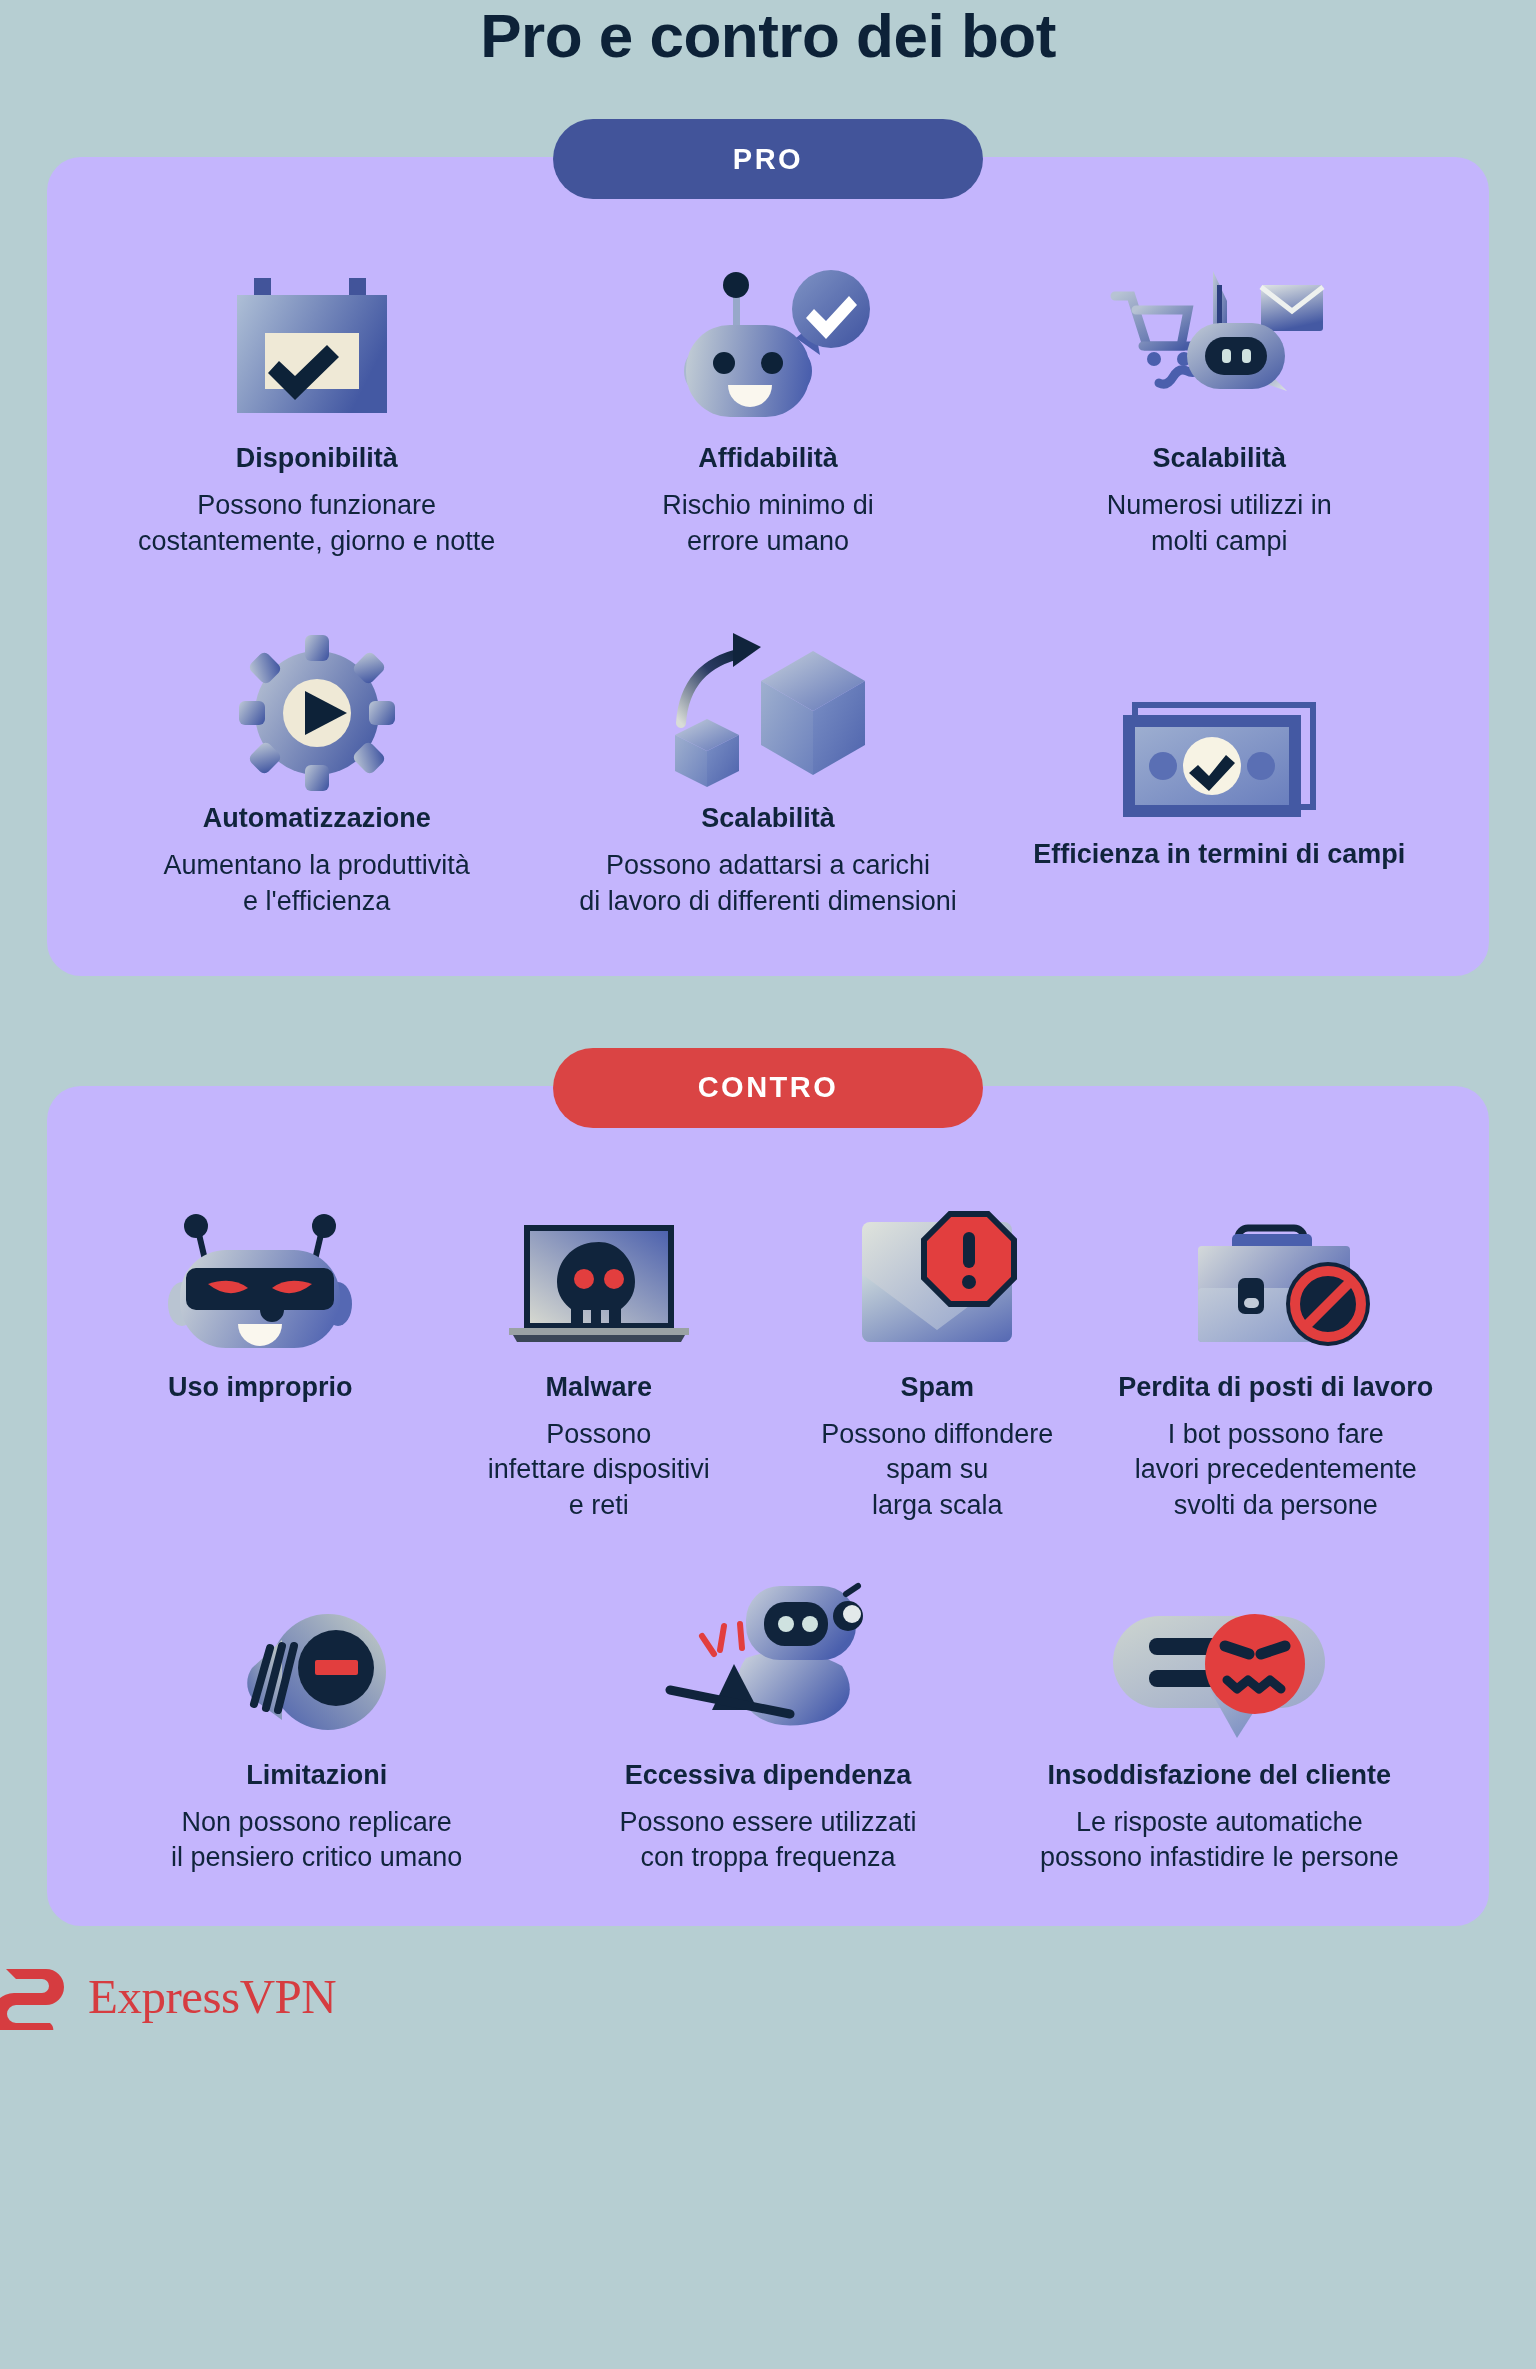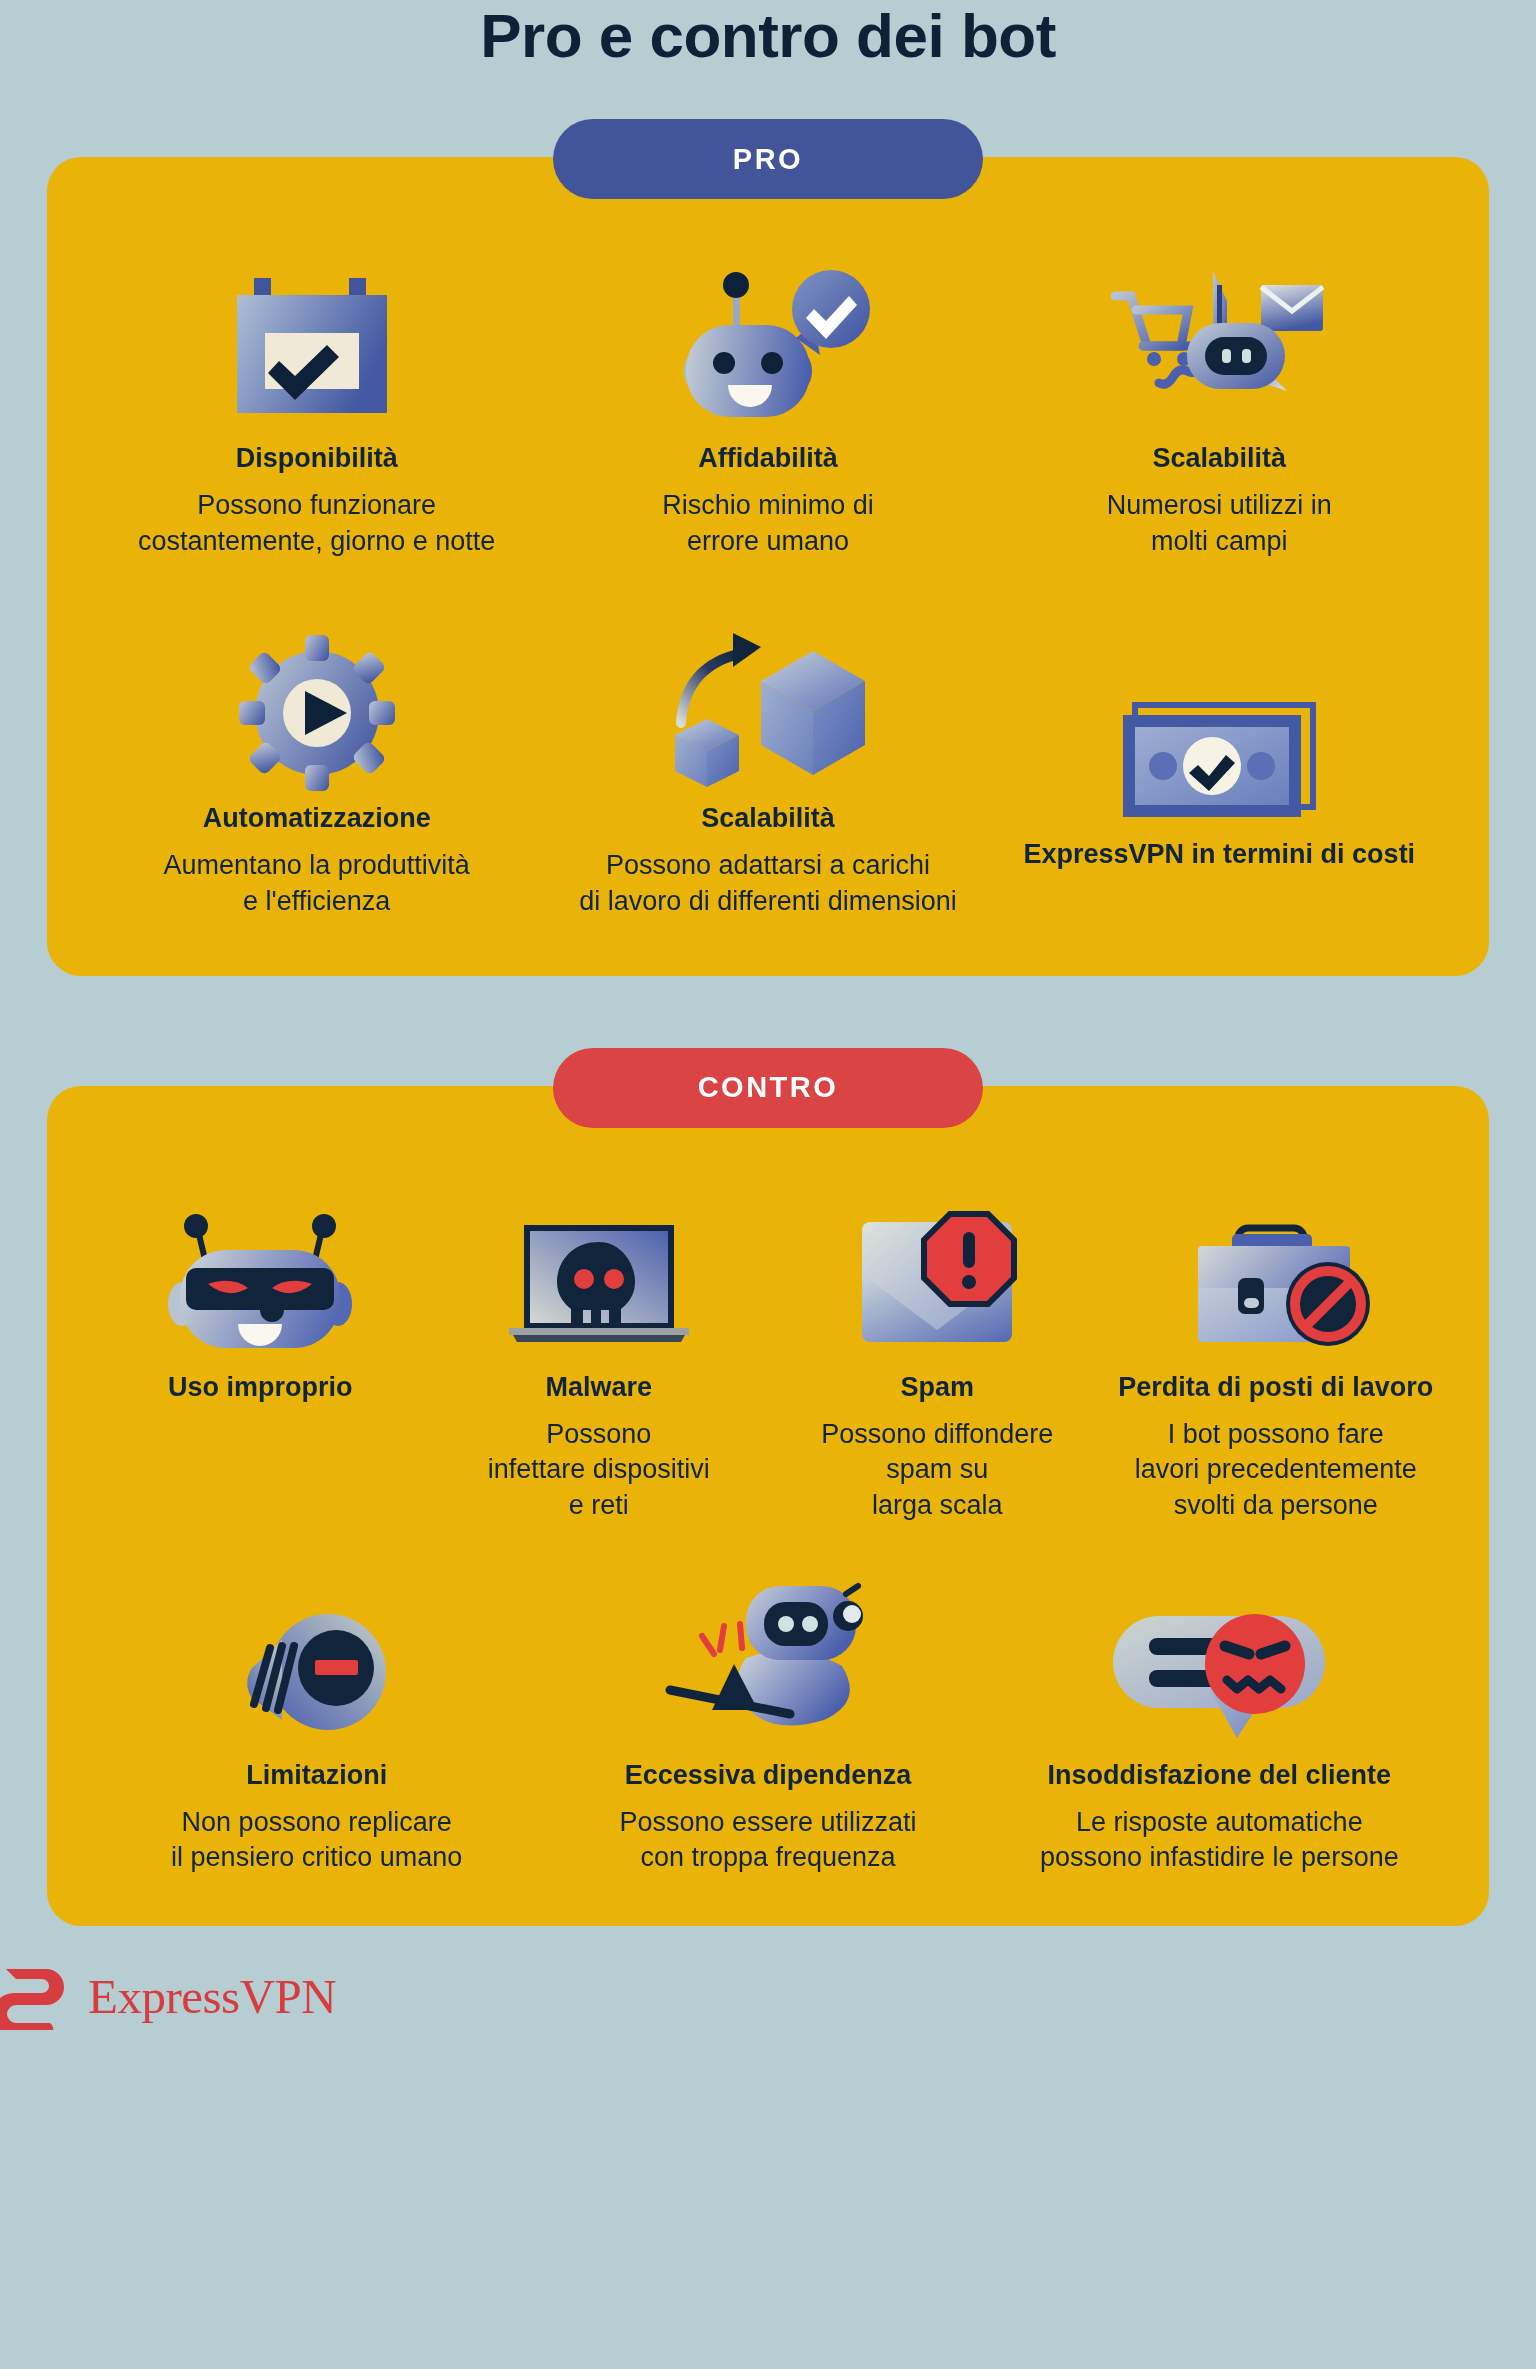--- a/index.html
+++ b/index.html
@@ -20,21 +20,21 @@
     font-size: 62px;
     font-weight: bold;
     letter-spacing: -0.5px;
     color: #0d2238;
   }
 
   
   .section {
     position: relative;
     margin: 0 47px;
-    background: #eab308;
+    background: #c4b5fd;
     border-radius: 34px;
   }
   .section-pro { margin-top: 86px; padding: 96px 44px 56px; }
   .section-contro { margin-top: 110px; padding: 96px 44px 50px; }
 
   .badge {
     position: absolute;
     top: -38px;
     left: 50%;
     transform: translateX(-50%);
@@ -307,21 +307,21 @@
           </defs>
           <rect x="16" y="6" width="178" height="102" fill="none" stroke="#4459a3" stroke-width="6"></rect>
           <rect x="4" y="16" width="178" height="102" fill="#4459a3"></rect>
           <rect x="16" y="28" width="154" height="78" fill="url(#gBill)"></rect>
           <circle cx="44" cy="67" r="14" fill="#5a6fb4"></circle>
           <circle cx="142" cy="67" r="14" fill="#5a6fb4"></circle>
           <circle cx="93" cy="67" r="29" fill="#f7f3e4"></circle>
           <path d="M79 66 L90 77 L107 56 L116 64 L90 92 L70 74 Z" fill="#0d2238"></path>
         </svg>
       </div>
-      <div class="cell-title">ExpressVPN in termini di costi</div>
+      <div class="cell-title">Efficienza in termini di campi</div>
     </div>
 
   </div>
 </section>
 
 <section class="section section-contro">
 
   <div class="badge badge-contro">CONTRO</div>
 
   <div class="row row-contro-1">

